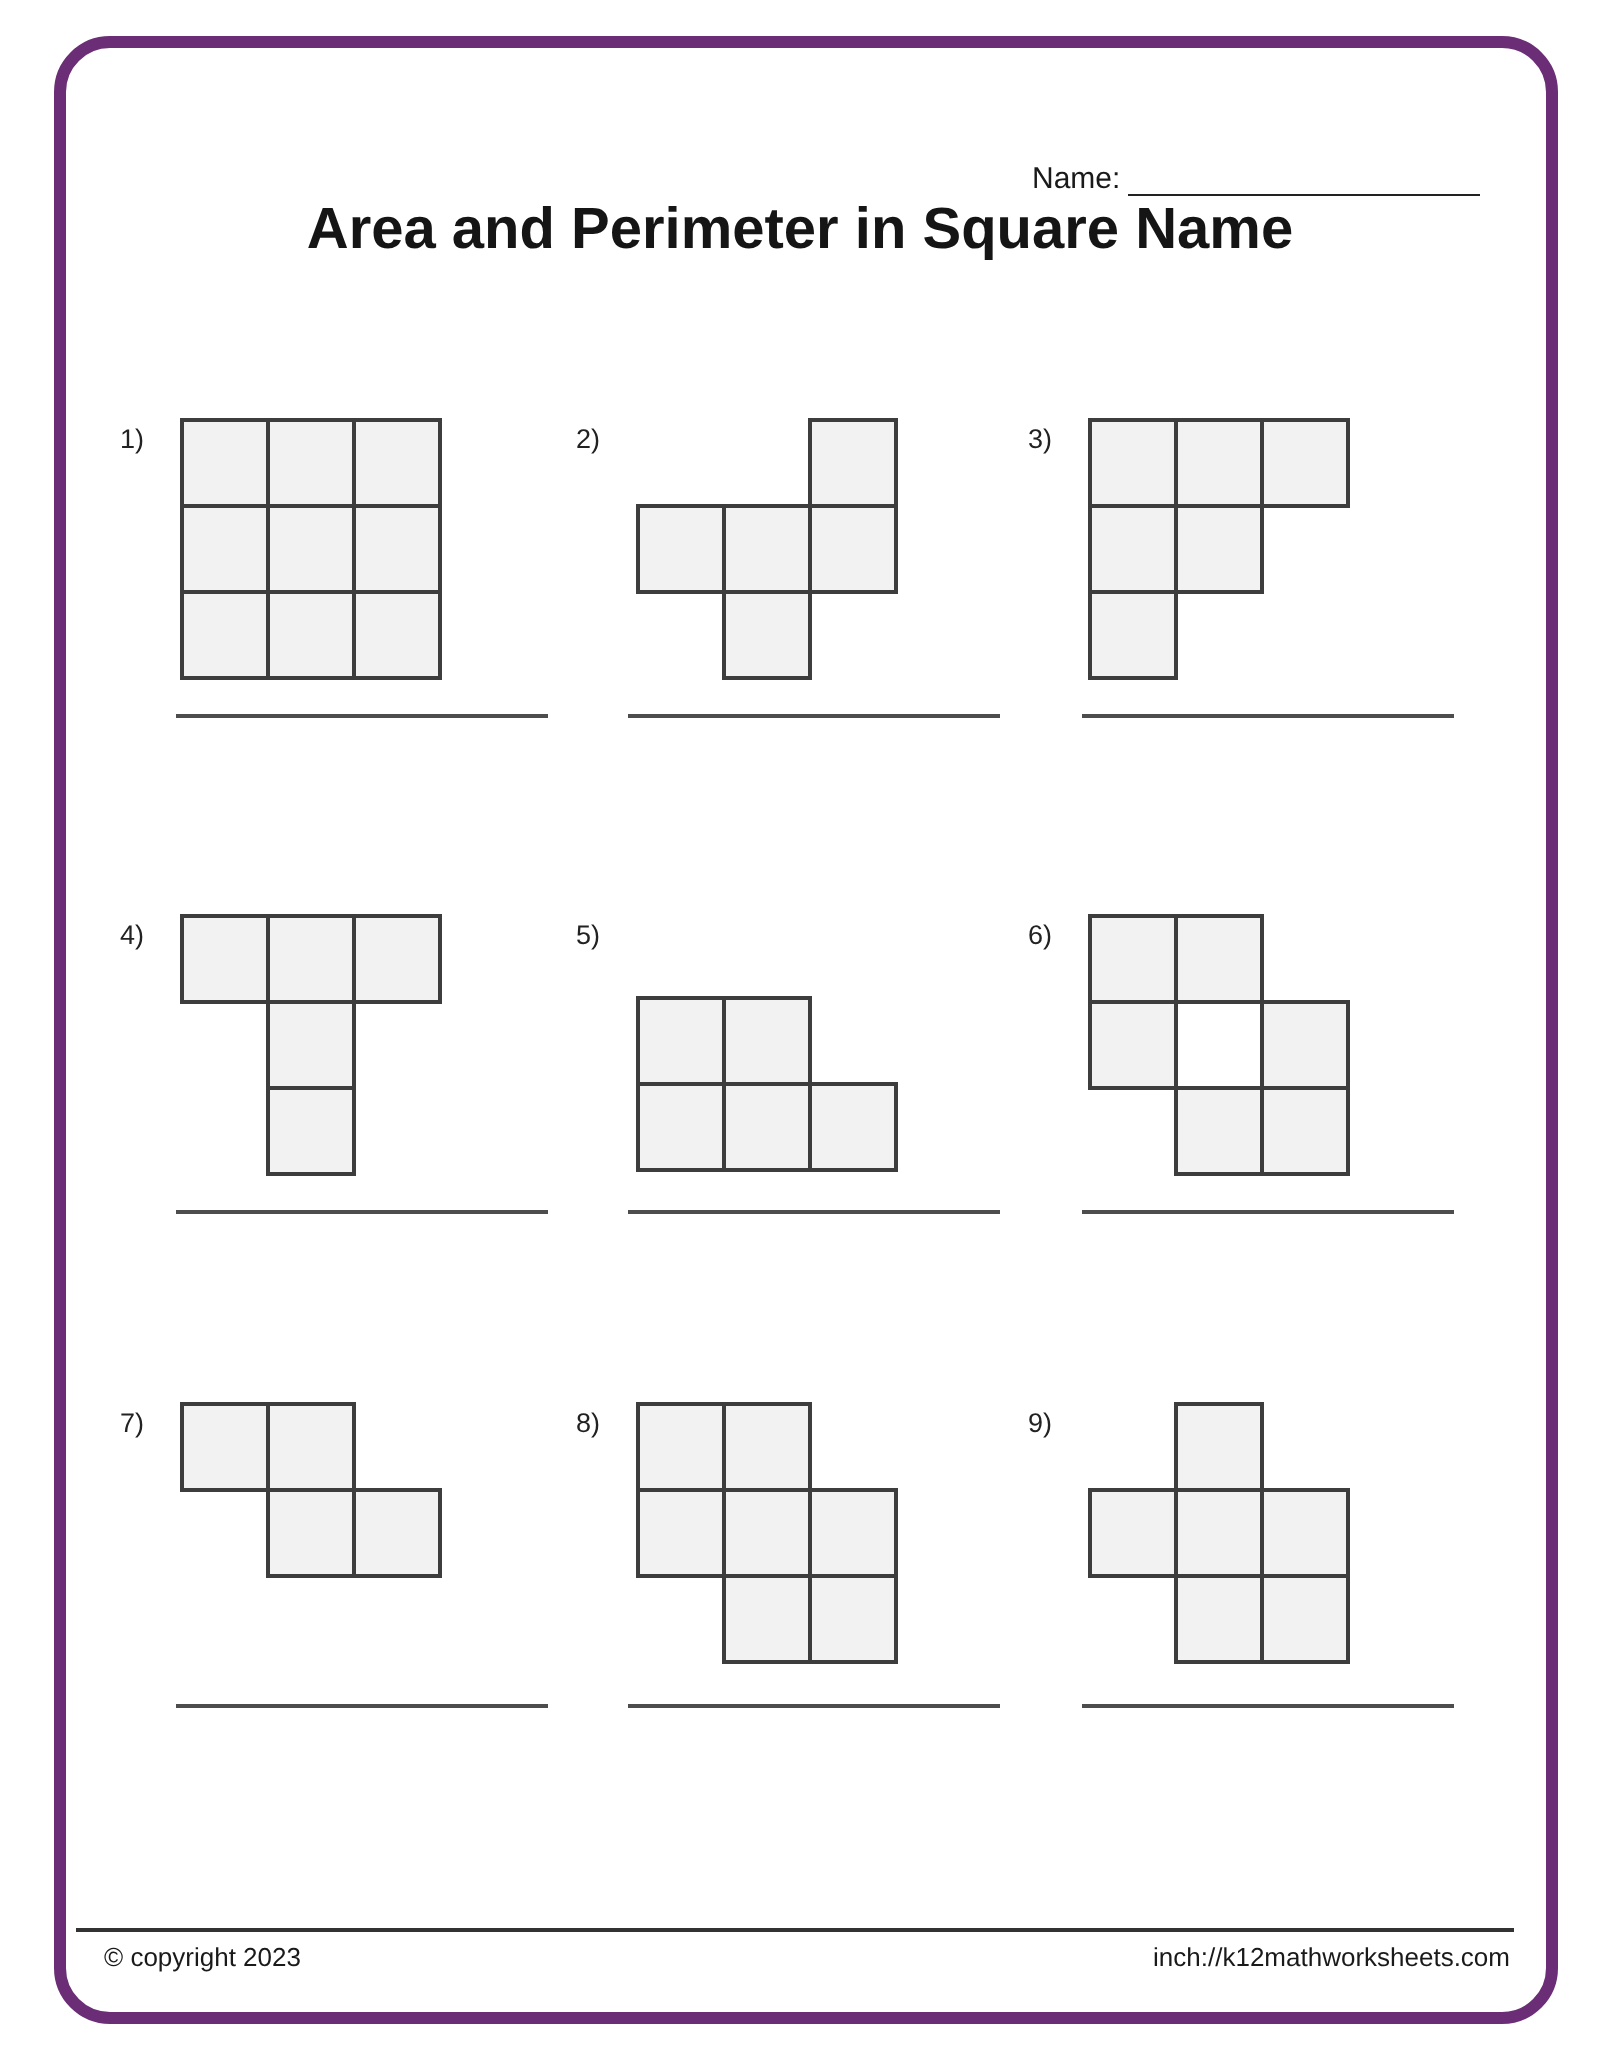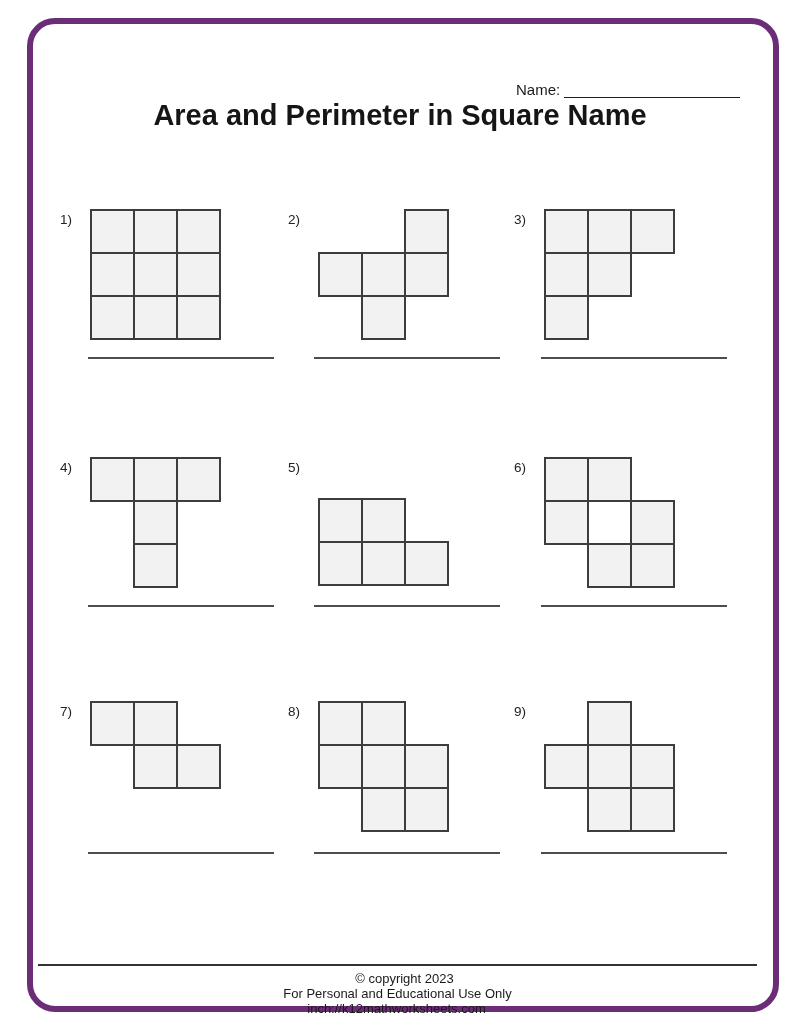--- a/index.html
+++ b/index.html
@@ -54,21 +54,21 @@
     width:186px;height:2px;
     background:#4d4d4d;
   }
   .footer-rule{
     position:absolute;left:38px;top:964px;
     width:719px;height:1.5px;background:#333;
   }
   .footer-row{
     position:absolute;left:38px;top:971px;width:719px;
     display:flex;justify-content:space-between;align-items:center;
-    font-size:13px;color:#1a1a1a;flex-direction:column;
+    font-size:13px;color:#1a1a1a;
   }
   .footer-row .left{padding-left:14px;}
   .footer-row .right{padding-right:2px;}
 </style>
 </head>
 <body>
 
 <div class="page">
 
   <div class="frame"></div>
@@ -151,17 +151,16 @@
       <div class="unit-square" style="left: 587px; top: 744px;"></div>
       <div class="unit-square" style="left: 630px; top: 744px;"></div>
       <div class="unit-square" style="left: 587px; top: 787px;"></div>
       <div class="unit-square" style="left: 630px; top: 787px;"></div>
       <div class="answer-line" style="left: 541px; top: 852px;"></div>
     </div>
 
   <div class="footer-rule"></div>
   <div class="footer-row">
     <span class="left">© copyright 2023</span>
-    <span class="center">For Personal and Educational Use Only</span>
     <span class="right">inch://k12mathworksheets.com</span>
   </div>
 
 </div>
 
 </body></html>

